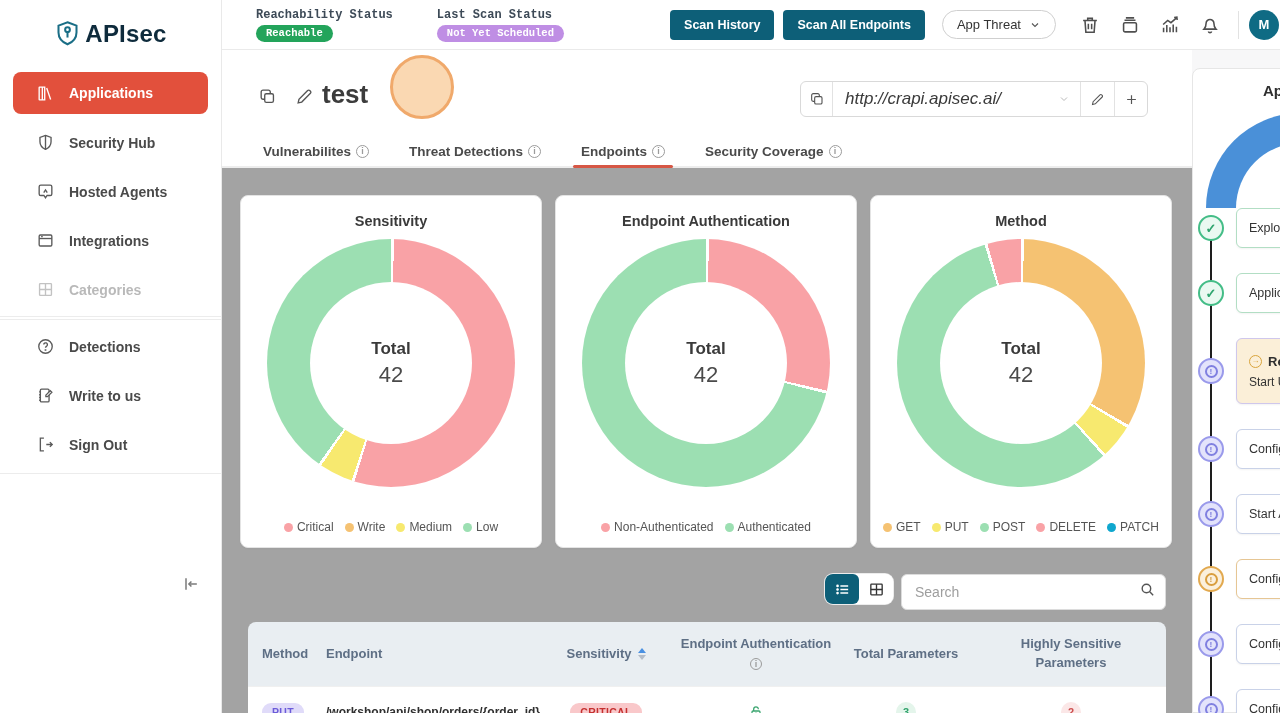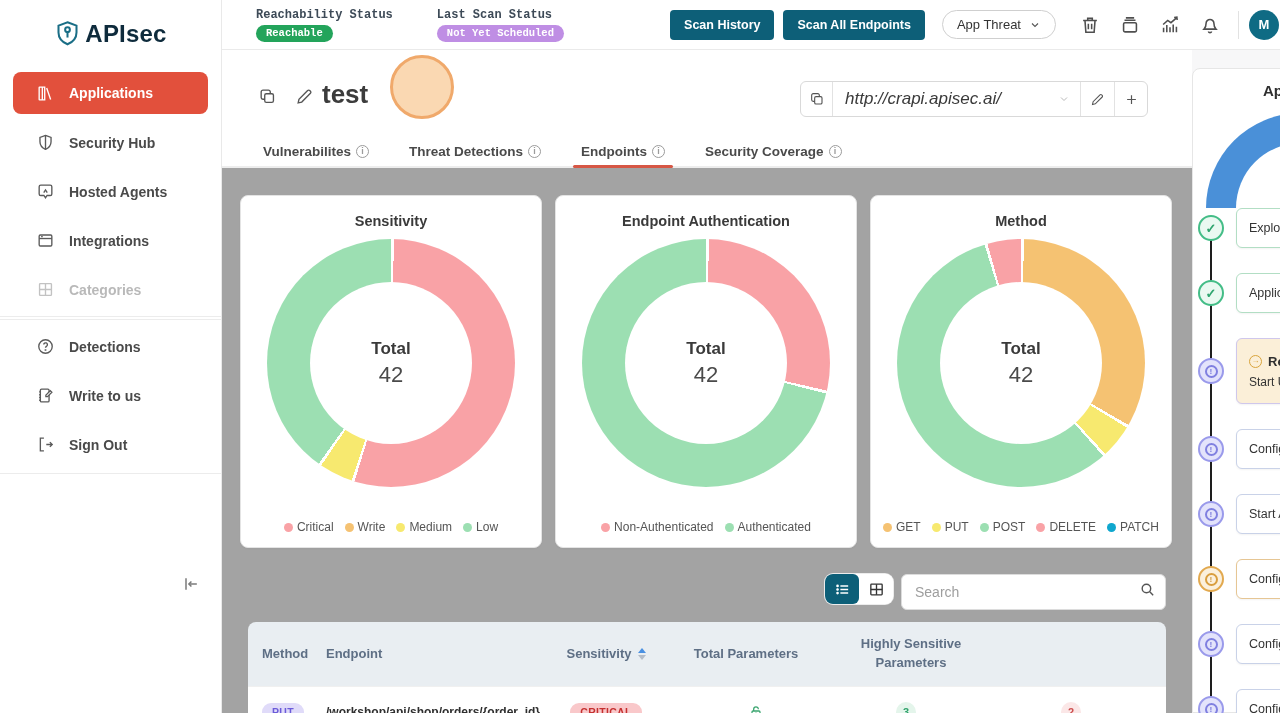--- a/index.html
+++ b/index.html
@@ -486,20 +486,23 @@
     <div class="table">
       <div class="thead">
         <div class="th col-method">Method</div>
         <div class="th col-endpoint">Endpoint</div>
         <div class="th col-sens c">
           <span>Sensitivity</span><span class="sort-ic">
               <span class="up"></span>
               <span class="down"></span>
             </span>
         </div>
+        <div class="th col-auth c">
+          <span>Endpoint Authentication</span> <i class="info-ic" style="width:12px;height:12px;line-height:10px;">i</i>
+        </div>
         <div class="th col-total c">Total Parameters</div>
         <div class="th col-high c">Highly Sensitive Parameters</div>
       </div>
       <div class="trow">
         <div class="col-method">
           <span class="pill put">PUT</span>
         </div>
         <div class="col-endpoint cell-endpoint">/workshop/api/shop/orders/{order_id}</div>
         <div class="col-sens" style="text-align:center;">
           <span class="pill critical">CRITICAL</span>

